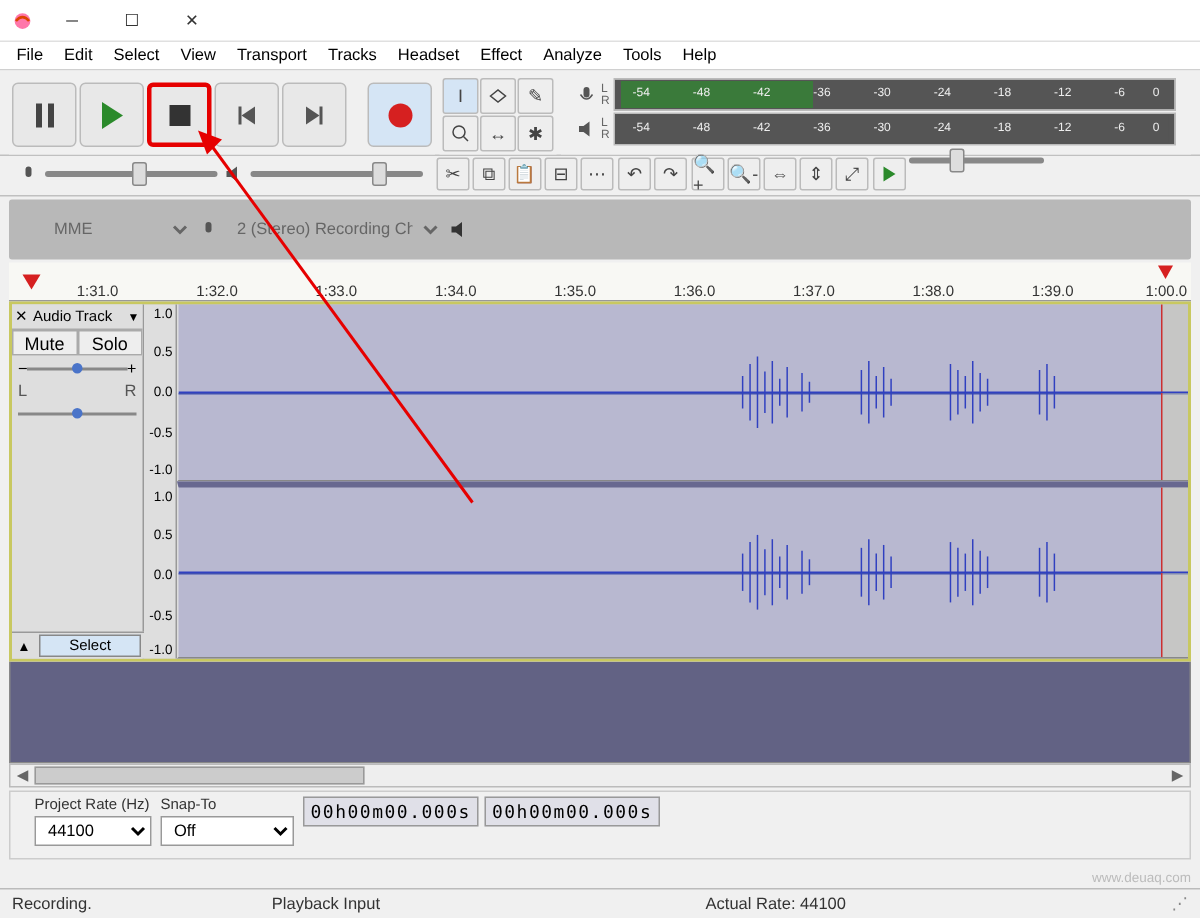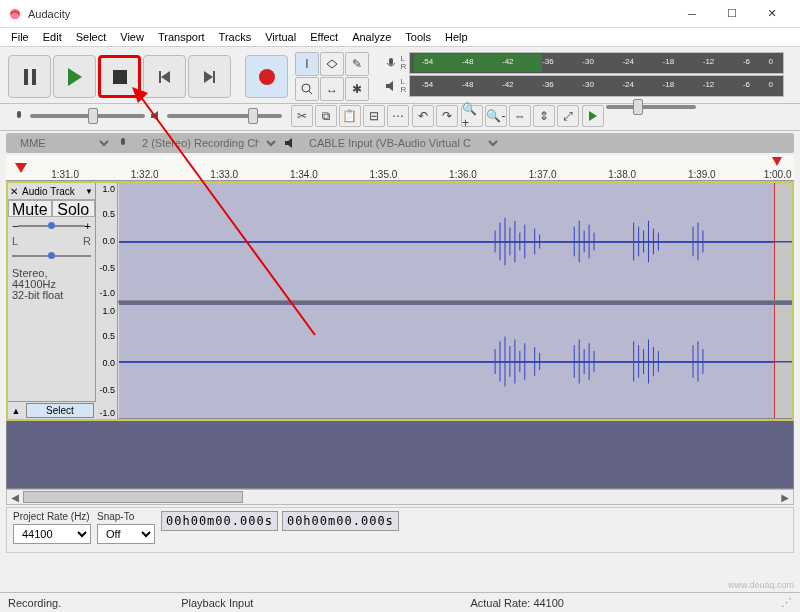--- a/index.html
+++ b/index.html
@@ -48,21 +48,21 @@
 
 .mixer-group { display: flex; align-items: center; gap: 4px; padding: 2px 6px; }
 .mixer-slider { width: 115px; height: 4px; background: #888; position: relative; border-radius: 2px; }
 .mixer-thumb { position: absolute; width: 10px; height: 16px; background: #ddd; border: 1px solid #888; border-radius: 2px; top: -6px; left: 50%; }
 
 
 .edit-group { display: flex; gap: 2px; }
 .edit-group .tool-btn { width: 22px; height: 22px; }
 
 
-.device-bar { height: 20px; background: #b8b8b8; display: flex; align-items: center; padding: 0 6px; gap: 4px; margin: 2px 6px; border-radius: 2px; }
+.device-bar { height: 40px; background: #b8b8b8; display: flex; align-items: center; padding: 0 22px; gap: 4px; margin: 2px 6px; border-radius: 2px; }
 .device-select { background: #b8b8b8; border: none; color: #666; padding: 2px 4px; font-size: 11px; }
 .device-select.w1 { width: 100px; }
 .device-select.w2 { width: 200px; }
 .device-select.w3 { width: 145px; }
 .device-select.w4 { width: 200px; }
 
 
 .ruler { height: 26px; background: #f8f8f4; border-bottom: 1px solid #999; display: flex; position: relative; margin: 0 6px; }
 .ruler-start { width: 30px; display: flex; align-items: center; justify-content: center; }
 .play-marker { width: 0; height: 0; border-left: 6px solid transparent; border-right: 6px solid transparent; border-top: 10px solid #d62020; }
@@ -72,21 +72,21 @@
 .end-marker { position: absolute; right: 12px; top: 2px; width: 0; height: 0; border-left: 5px solid transparent; border-right: 5px solid transparent; border-top: 9px solid #d62020; }
 
 
 .tracks-area { display: flex; margin: 0 6px; border: 1px solid #888; background: #cfcfcf; }
 .track-panel { width: 88px; background: #dedede; border-right: 1px solid #999; }
 .track-header { height: 17px; background: #dedede; display: flex; align-items: center; padding: 0 2px; border-bottom: 1px solid #aaa; }
 .track-header .x { width: 12px; font-size: 10px; }
 .track-header .name { flex: 1; font-size: 10px; }
 .track-header .dd { font-size: 8px; }
 .mute-solo { display: flex; height: 17px; }
-.mute-solo button { flex: 1; border: 1px solid #aaa; background: #eee; font-size: 16px; }
+.mute-solo button { flex: 1; border: 1px solid #aaa; background: #eee; font-size: 12px; }
 .gain-slider, .pan-slider { height: 18px; display: flex; align-items: center; justify-content: center; padding: 0 4px; }
 .gain-slider .track, .pan-slider .track { flex: 1; height: 2px; background: #888; position: relative; }
 .gain-slider .thumb, .pan-slider .thumb { position: absolute; width: 7px; height: 7px; background: #4a74c9; border-radius: 50%; top: -3px; left: 45%; }
 .pan-labels { display: flex; justify-content: space-between; padding: 0 4px; font-size: 9px; color: #555; }
 .track-info { padding: 3px 4px; font-size: 9px; color: #444; line-height: 11px; }
 .track-collapse { position: absolute; bottom: 0; width: 88px; height: 18px; background: #dedede; display: flex; align-items: center; border-top: 1px solid #999; }
 .track-collapse .arrow { width: 16px; text-align: center; font-size: 9px; }
 .track-collapse .sel-btn { flex: 1; background: #d5e5f5; border: 1px solid #888; font-size: 10px; margin: 1px 2px; padding: 1px; }
 
 .track-waves { flex: 1; position: relative; }
@@ -97,21 +97,21 @@
 
 
 .below-tracks { height: 68px; background: #626284; margin: 0 6px; border: 1px solid #888; border-top: none; }
 
 
 .hscroll { height: 16px; margin: 0 6px; background: #eee; border: 1px solid #bbb; display: flex; align-items: center; }
 .hscroll .arrow { width: 16px; text-align: center; color: #666; font-size: 10px; }
 .hscroll .thumb { width: 220px; height: 12px; background: #ccc; border: 1px solid #999; margin-left: 0; }
 
 
-.selection-bar { height: 46px; background: #f0f0f0; display: flex; align-items: flex-start; padding: 3px 6px; gap: 6px; margin: 2px 6px; border: 1px solid #ccc; }
+.selection-bar { height: 46px; background: #f0f0f0; display: flex; align-items: flex-start; padding: 3px 16px; gap: 6px; margin: 2px 6px; border: 1px solid #ccc; }
 .sel-group { display: flex; flex-direction: column; gap: 2px; }
 .sel-label { font-size: 10px; color: #333; }
 .sel-select { border: 1px solid #999; background: #fff; padding: 2px 4px; font-size: 11px; }
 .time-display { font-family: monospace; background: #e0e0e8; border: 1px solid #999; padding: 2px 4px; font-size: 12px; letter-spacing: 1px; }
 .big-time { font-size: 20px; color: #2040a0; letter-spacing: 2px; }
 .big-time .digit { background: #c5c5d8; padding: 1px 3px; margin: 0 1px; }
 .big-time .unit { color: #2040a0; }
 
 
 .statusbar { height: 20px; background: #f0f0f0; border-top: 1px solid #bbb; display: flex; align-items: center; padding: 0 8px; gap: 20px; position: absolute; bottom: 0; left: 0; right: 0; }
@@ -124,34 +124,33 @@
 .watermark { position: absolute; right: 6px; bottom: 22px; font-size: 9px; color: #bbb; }
 </style>
 </head>
 <body>
 
 <div class="titlebar">
   <svg class="logo" viewBox="0 0 16 16">
       <circle cx="8" cy="8" r="6" fill="#f7a"></circle>
       <path d="M3 8 Q8 2 13 8" stroke="#d40" fill="none" stroke-width="2"></path>
     </svg>
-  <span class="title">Audacity</span>
   <div class="winbtn">─</div>
   <div class="winbtn">☐</div>
   <div class="winbtn close">✕</div>
 </div>
 
 <div class="menubar">
   <span>File</span>
   <span>Edit</span>
   <span>Select</span>
   <span>View</span>
   <span>Transport</span>
   <span>Tracks</span>
-  <span>Virtual</span>
+  <span>Headset</span>
   <span>Effect</span>
   <span>Analyze</span>
   <span>Tools</span>
   <span>Help</span>
 </div>
 
 <div class="toolbars">
   <div class="toolbar-group">
     <div class="transport-btn">
         <div class="pause-icon"></div>
@@ -287,21 +286,20 @@
 
 <div class="device-bar">
   <select class="device-select w1"><option>MME</option></select>
   <svg width="14" height="14">
       <rect x="5" y="2" width="4" height="7" rx="2" fill="#555"></rect>
     </svg>
   <select class="device-select w3"><option>2 (Stereo) Recording Chann</option></select>
   <svg width="14" height="14">
       <path d="M2 5 L5 5 L9 2 L9 12 L5 9 L2 9 Z" fill="#333"></path>
     </svg>
-  <select class="device-select w4"><option>CABLE Input (VB-Audio Virtual C</option></select>
 </div>
 
 <div class="ruler">
   <div class="ruler-start">
       <div class="play-marker"></div>
     </div>
   <div class="ruler-track">
     <span class="ruler-tick" style="left:2%">1:31.0</span>
     <span class="ruler-tick" style="left:12.5%">1:32.0</span>
     <span class="ruler-tick" style="left:23%">1:33.0</span>
@@ -332,24 +330,20 @@
         </div> +</div>
     <div class="pan-labels">
         <span>L</span>
         <span>R</span>
       </div>
     <div class="pan-slider">
         <div class="track">
           <div class="thumb"></div>
         </div>
       </div>
-    <div class="track-info">
-      <div>Stereo, 44100Hz</div>
-      <div>32-bit float</div>
-    </div>
   </div>
   <div class="track-collapse">
     <span class="arrow">▲</span>
     <button class="sel-btn">Select</button>
   </div>
 
   <div class="track-waves">
 
     <div style="position:absolute;left:0;top:0;width:22px;height:100%;background:#dedede;border-right:1px solid #999;">
       <div style="position:absolute;top:1px;right:2px;font-size:9px">1.0</div>
@@ -441,21 +435,21 @@
   <span class="arrow">▶</span>
 </div>
 
 <div class="selection-bar">
   <div class="sel-group">
     <span class="sel-label">Project Rate (Hz)</span>
     <select class="sel-select" style="width:78px"><option>44100</option></select>
   </div>
   <div class="sel-group">
     <span class="sel-label">Snap-To</span>
-    <select class="sel-select" style="width:58px"><option>Off</option></select>
+    <select class="sel-select" style="width:89px"><option>Off</option></select>
   </div>
   <div class="sel-group" style="flex:1">
     <div style="display:flex;gap:4px">
       <div class="time-display">00h00m00.000s</div>
       <div class="time-display">00h00m00.000s</div>
     </div>
   </div>
 </div>
 
 <div class="statusbar">

